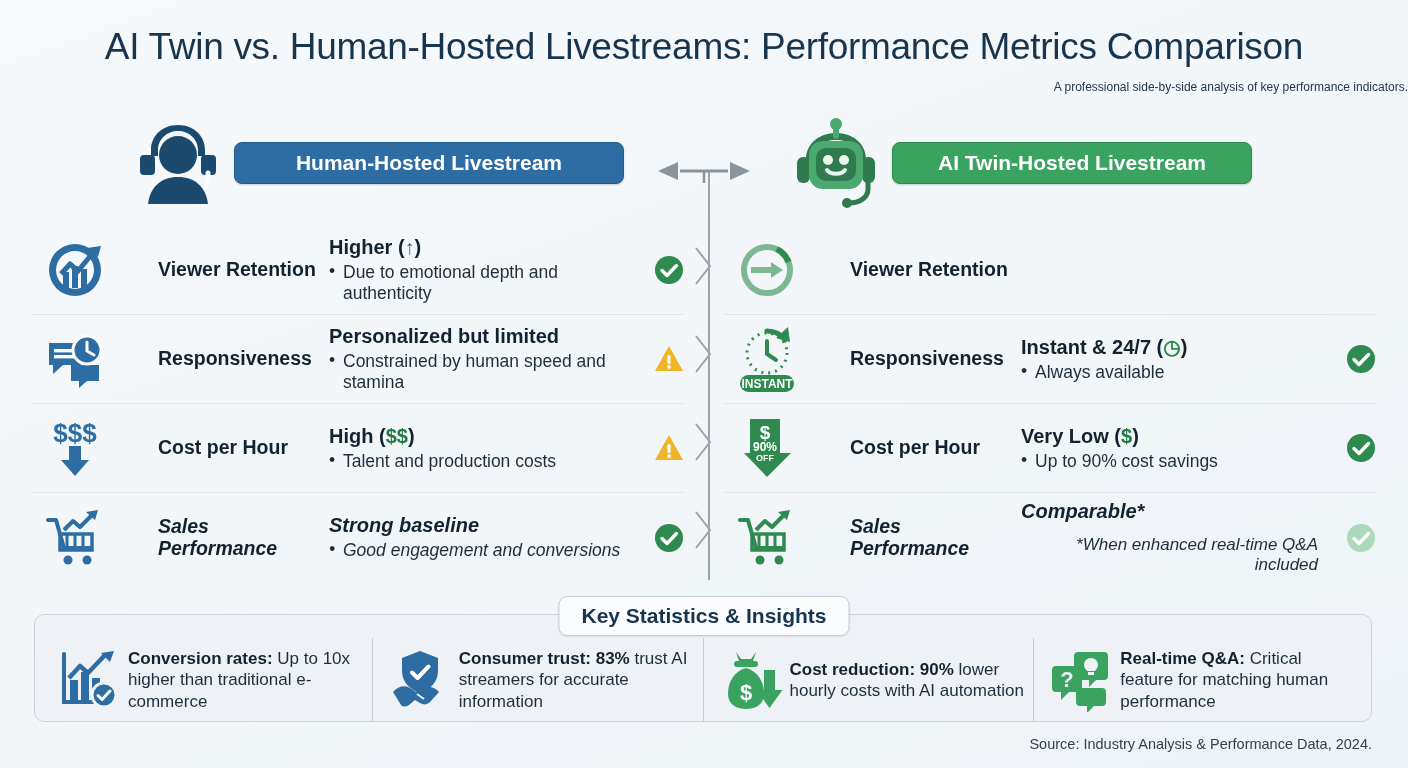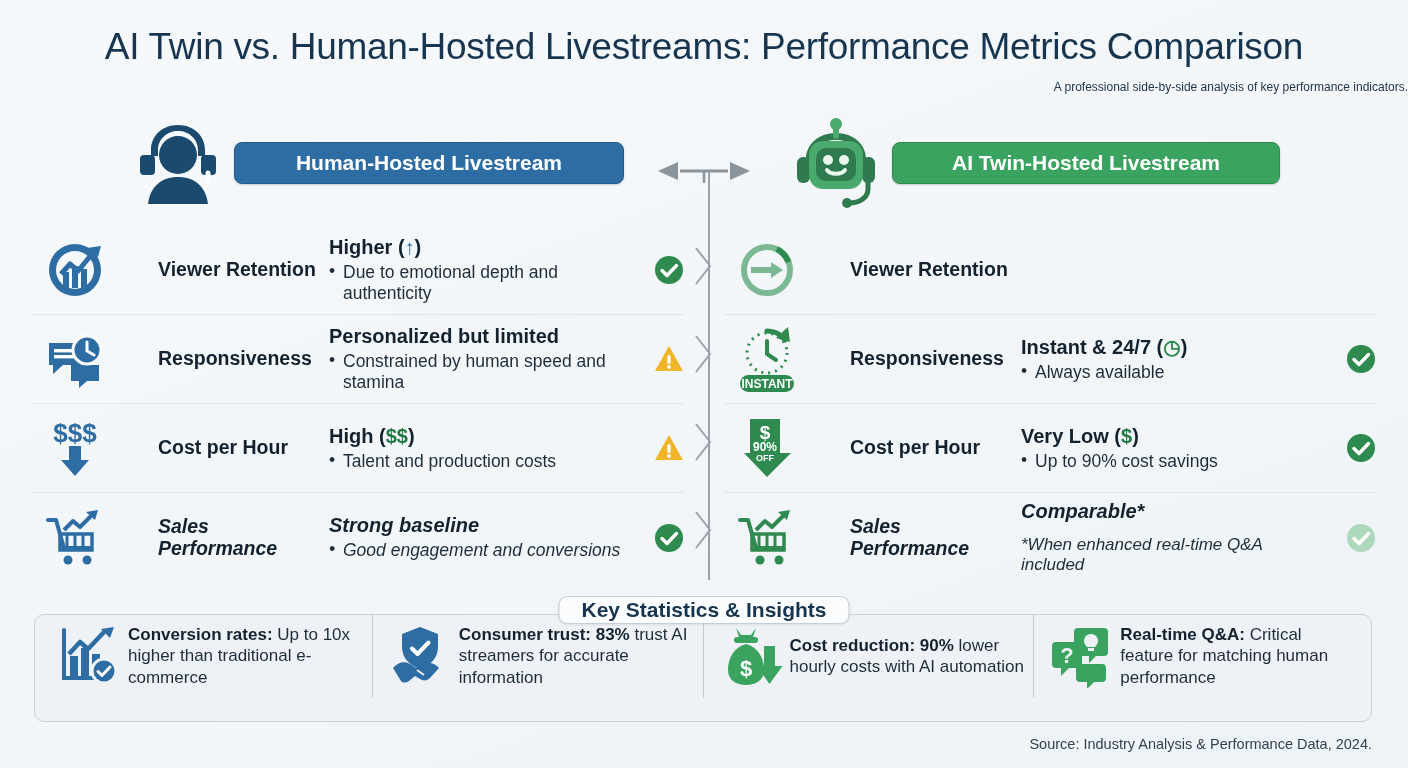--- a/index.html
+++ b/index.html
@@ -26,21 +26,21 @@
   .col-head{position:absolute;top:130px;height:66px;display:flex;align-items:center;}
   .col-head.left{left:122px;}
   .col-head.right{left:780px;}
   .head-icon{width:112px;height:66px;display:flex;align-items:center;justify-content:center;}
   .pill{
     height:42px;display:flex;align-items:center;justify-content:center;
     border-radius:8px;color:#fff;font-size:21px;font-weight:bold;
     padding:0 22px;box-sizing:border-box;
   }
   .pill.blue{background:#2e6da4;border:1px solid #235a8a;box-shadow:0 1px 2px rgba(0,0,0,.18);width:390px;}
-  .pill.green{background:#3aa35f;border:1px solid #2f8a4f;box-shadow:0 1px 2px rgba(0,0,0,.18);width:388px;}
+  .pill.green{background:#3aa35f;border:1px solid #2f8a4f;box-shadow:0 1px 2px rgba(0,0,0,.18);width:360px;}
 
   
   .center-arrow{position:absolute;top:158px;left:650px;width:108px;height:26px;}
   .divider-line{position:absolute;top:172px;left:703px;width:12px;height:408px;}
 
   
   .panel{position:absolute;top:226px;height:356px;}
   .panel.left{left:32px;width:652px;}
   .panel.right{left:724px;width:652px;}
   .row{
@@ -56,44 +56,44 @@
   .row-body{flex:1;padding-right:40px;box-sizing:border-box;}
   .row-head{font-size:20px;font-weight:bold;color:#14222f;line-height:1.15;}
   .row-head .up-arrow{color:#2e6da4;}
   .row-head .money{color:#1f7a44;}
   .row-head .clockg{color:#2f8a4f;}
   .bullet{
     font-size:17.5px;color:#1f2d3a;line-height:1.2;margin-top:3px;
     padding-left:14px;position:relative;
   }
   .bullet:before{content:"\2022";position:absolute;left:0;top:-1px;}
-  .note{font-size:17px;color:#1f2d3a;margin-top:12px;line-height:1.2;}
+  .note{font-size:17px;color:#1f2d3a;margin-top:12px;line-height:1.2;text-align:right;}
   .verdict{
     position:absolute;right:0;top:50%;transform:translateY(-50%);
     width:30px;height:30px;
   }
   .row.right-row .row-body{padding-right:58px;}
   .row.right-row .verdict{right:0;}
   .inline-warn{display:inline-block;vertical-align:-4px;margin-left:2px;}
 
   
   .stats-panel{
     position:absolute;left:34px;top:614px;width:1338px;height:108px;
     border:1px solid #c9d2da;border-radius:10px;background:#eef2f6;
     box-sizing:border-box;
   }
   .stats-label{
     position:absolute;left:50%;top:596px;transform:translateX(-50%);
     background:#fbfcfd;border:1px solid #c4ced7;border-radius:9px;
-    padding:1px 22px;font-size:21px;font-weight:bold;color:#17354f;
+    padding:7px 22px;font-size:21px;font-weight:bold;color:#17354f;
     box-shadow:0 1px 2px rgba(0,0,0,.08);z-index:3;
   }
   .stats-row{
     position:absolute;left:34px;top:614px;width:1338px;height:108px;
-    display:flex;align-items:flex-start;z-index:2;box-sizing:border-box;padding:0 8px;
+    display:flex;align-items:flex-end;z-index:2;box-sizing:border-box;padding:0 8px;
   }
   .stat{flex:1;display:flex;align-items:center;padding:0 8px;box-sizing:border-box;height:84px;}
   .stat+.stat{border-left:1px solid #c3ccd5;}
   .stat-icon{width:78px;min-width:78px;height:72px;display:flex;align-items:center;justify-content:center;}
   .stat-text{font-size:17px;line-height:1.24;color:#1f2d3a;}
   .stat-text b{color:#14222f;}
 
   .source{
     position:absolute;right:36px;top:736px;font-size:14.5px;color:#33414f;text-align:center;
   }

